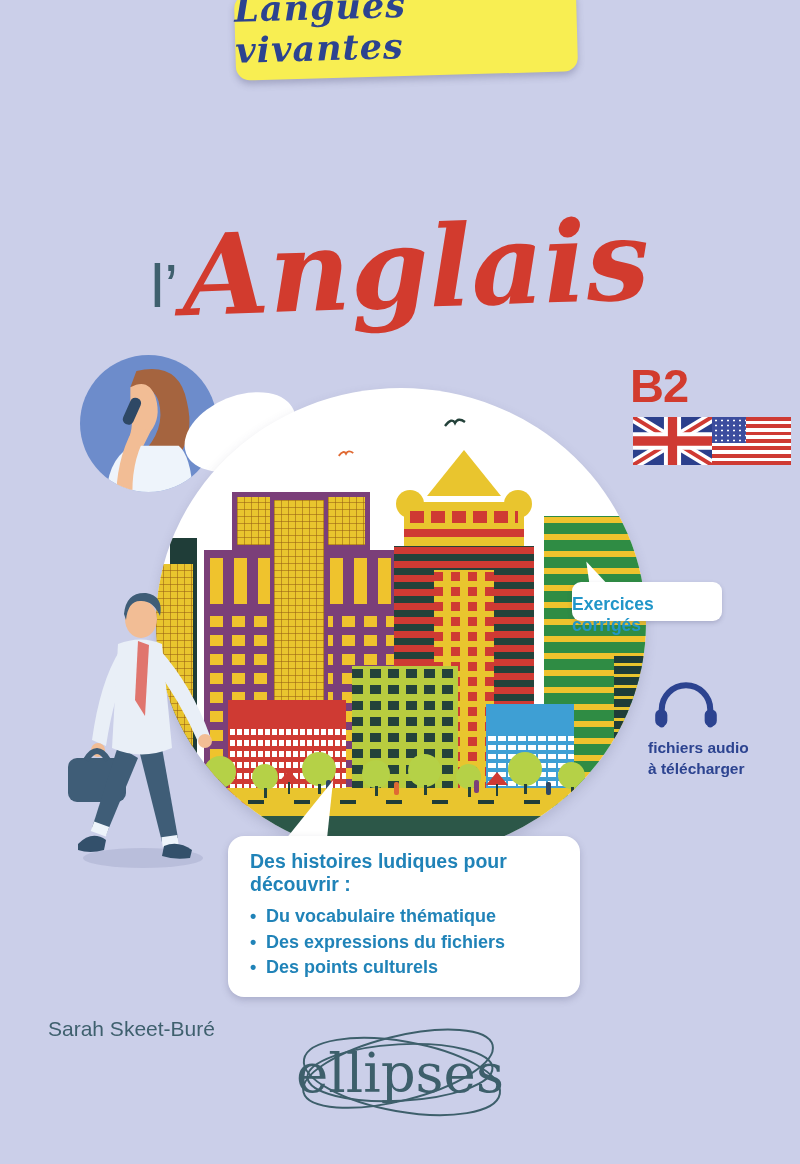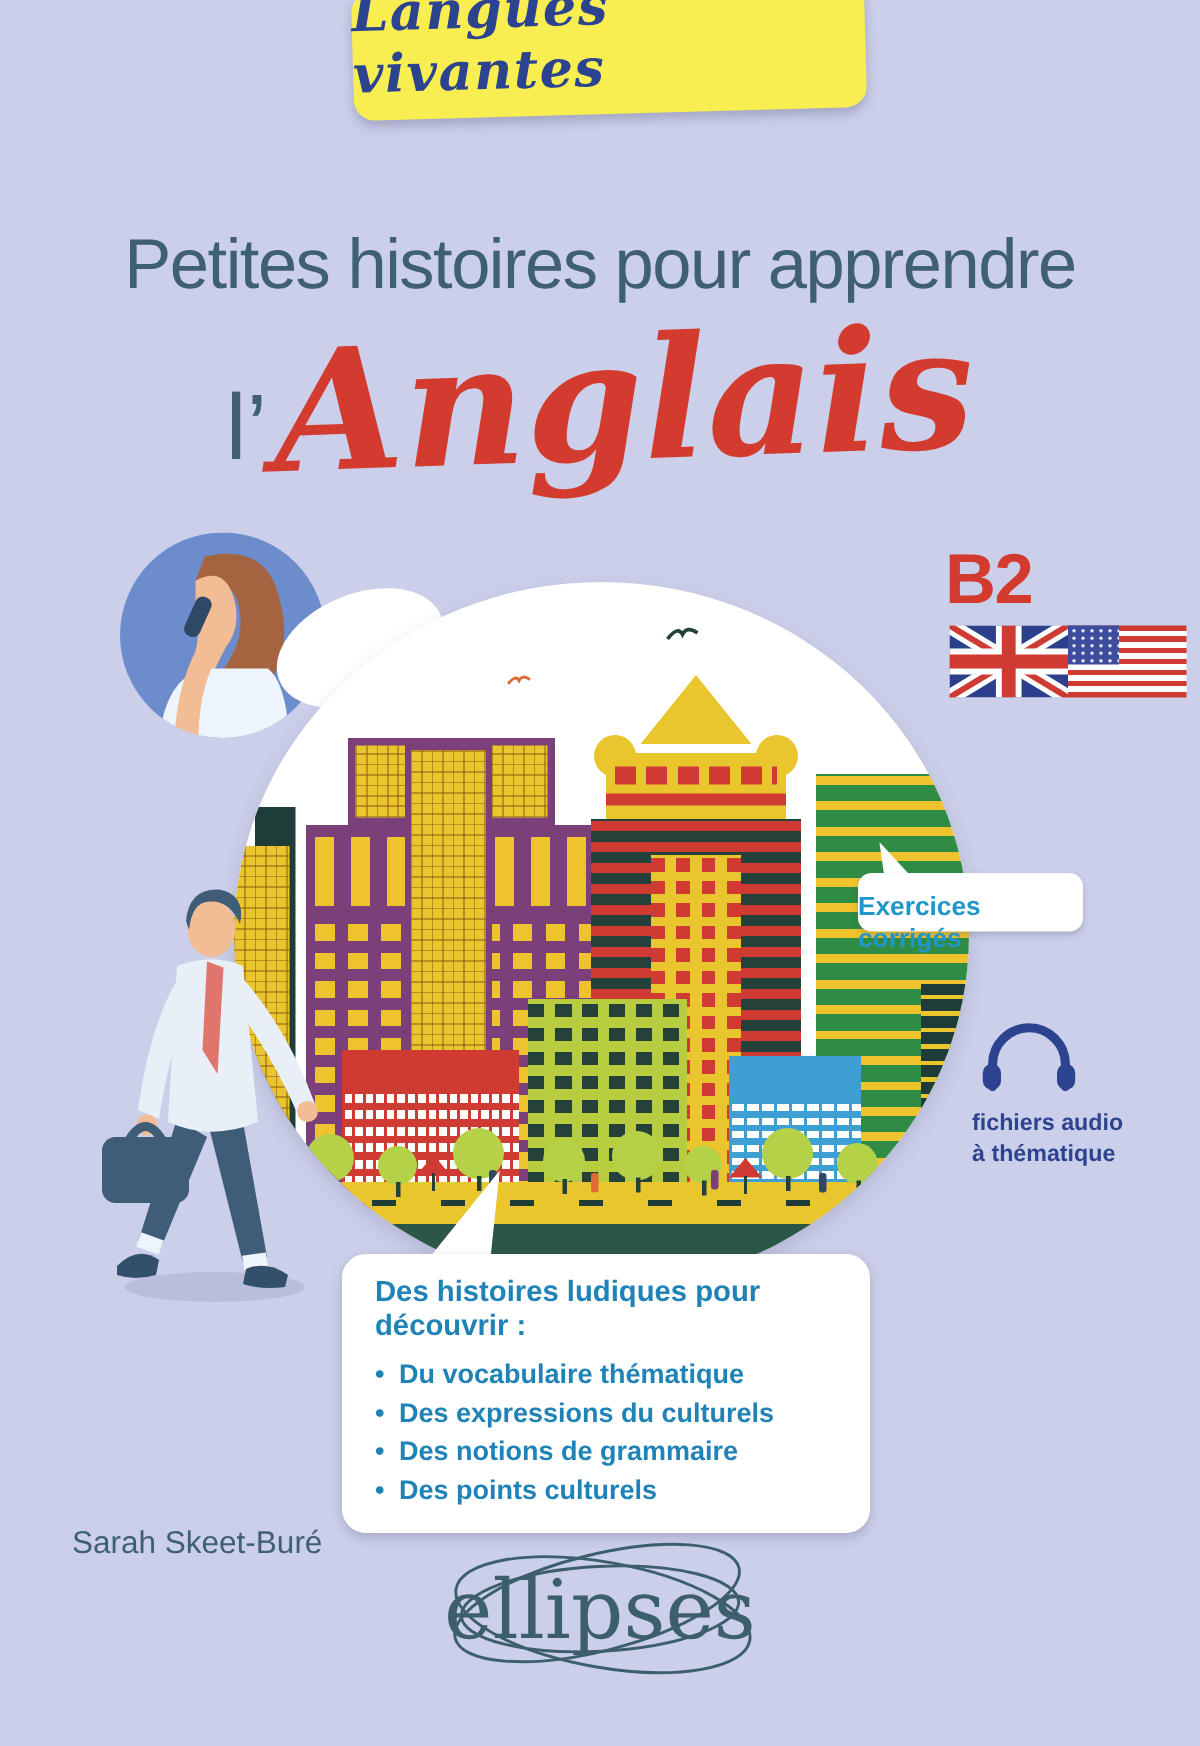--- a/index.html
+++ b/index.html
@@ -121,21 +121,20 @@
 </style>
 </head>
 <body>
 
 <div class="cover">
 
   <div class="banner">
     <span>Langues vivantes</span>
   </div>
 
-  <div class="title-line">Petites histoires pour apprendre</div>
   <div class="title-main">
     <span class="title-article">l’</span>
     <span class="title-language">Anglais</span>
   </div>
 
   <div class="level">B2</div>
   <div class="flags">
     <svg class="flag" viewBox="0 0 60 36" preserveAspectRatio="none">
       <rect width="60" height="36" fill="#2b3f8c"></rect>
       <path d="M0,0 L60,36 M60,0 L0,36" stroke="#ffffff" stroke-width="8"></path>
@@ -237,21 +236,21 @@
   </div>
 
   <div class="audio">
     <svg width="76" height="56" viewBox="0 0 80 60">
       <path d="M14,54 L14,38 A26,26 0 0 1 66,38 L66,54" stroke="#2c4390" stroke-width="6.5" fill="none" stroke-linecap="round"></path>
       <rect x="7" y="38" width="13" height="18" rx="6" fill="#2c4390"></rect>
       <rect x="60" y="38" width="13" height="18" rx="6" fill="#2c4390"></rect>
     </svg>
     <div class="txt">
       <div>fichiers audio</div>
-      <div>à thématique</div>
+      <div>à télécharger</div>
     </div>
   </div>
 
   <svg class="man" viewBox="0 0 185 300">
     <ellipse cx="95" cy="270" rx="60" ry="10" fill="rgba(90,95,140,.15)"></ellipse>
     <path d="M72,62 Q52,94 44,152 L58,158 Q66,106 82,72 Z" fill="#e9eff7"></path>
     <circle cx="50" cy="162" r="7" fill="#f2bd95"></circle>
     <rect x="20" y="170" width="58" height="44" rx="9" fill="#3f5d77"></rect>
     <path d="M38,172 Q49,154 60,172" stroke="#3f5d77" stroke-width="6" fill="none"></path>
     <path d="M70,158 L44,240 L58,247 L90,170 Z" fill="#3f5d77"></path>
@@ -266,22 +265,21 @@
     <path d="M90,53 L101,57 L97,128 L87,112 Z" fill="#e0756e"></path>
     <ellipse cx="93" cy="31" rx="16" ry="19" fill="#f2bd95"></ellipse>
     <path d="M76,26 Q78,4 98,5 Q116,8 112,28 Q105,12 92,13 Q80,13 78,32 Z" fill="#3f5d77"></path>
   </svg>
 
   <div class="feat-tail"></div>
   <div class="features">
     <h3>Des histoires ludiques pour découvrir :</h3>
     <ul>
       <li>Du vocabulaire thématique</li>
-      <li>Des expressions du culturels</li>
-      <li>Des notions de grammaire</li>
+      <li>Des expressions du fichiers</li>
       <li>Des points culturels</li>
     </ul>
   </div>
 
   <div class="author">Sarah Skeet-Buré</div>
 
   <svg class="logo" viewBox="0 0 240 118">
     <ellipse cx="118" cy="52" rx="100" ry="33" fill="none" stroke="#3d5f6b" stroke-width="2" transform="rotate(-14 118 52)"></ellipse>
     <ellipse cx="122" cy="60" rx="102" ry="36" fill="none" stroke="#3d5f6b" stroke-width="2" transform="rotate(10 122 60)"></ellipse>
     <ellipse cx="120" cy="56" rx="95" ry="29" fill="none" stroke="#3d5f6b" stroke-width="2" transform="rotate(-3 120 56)"></ellipse>

